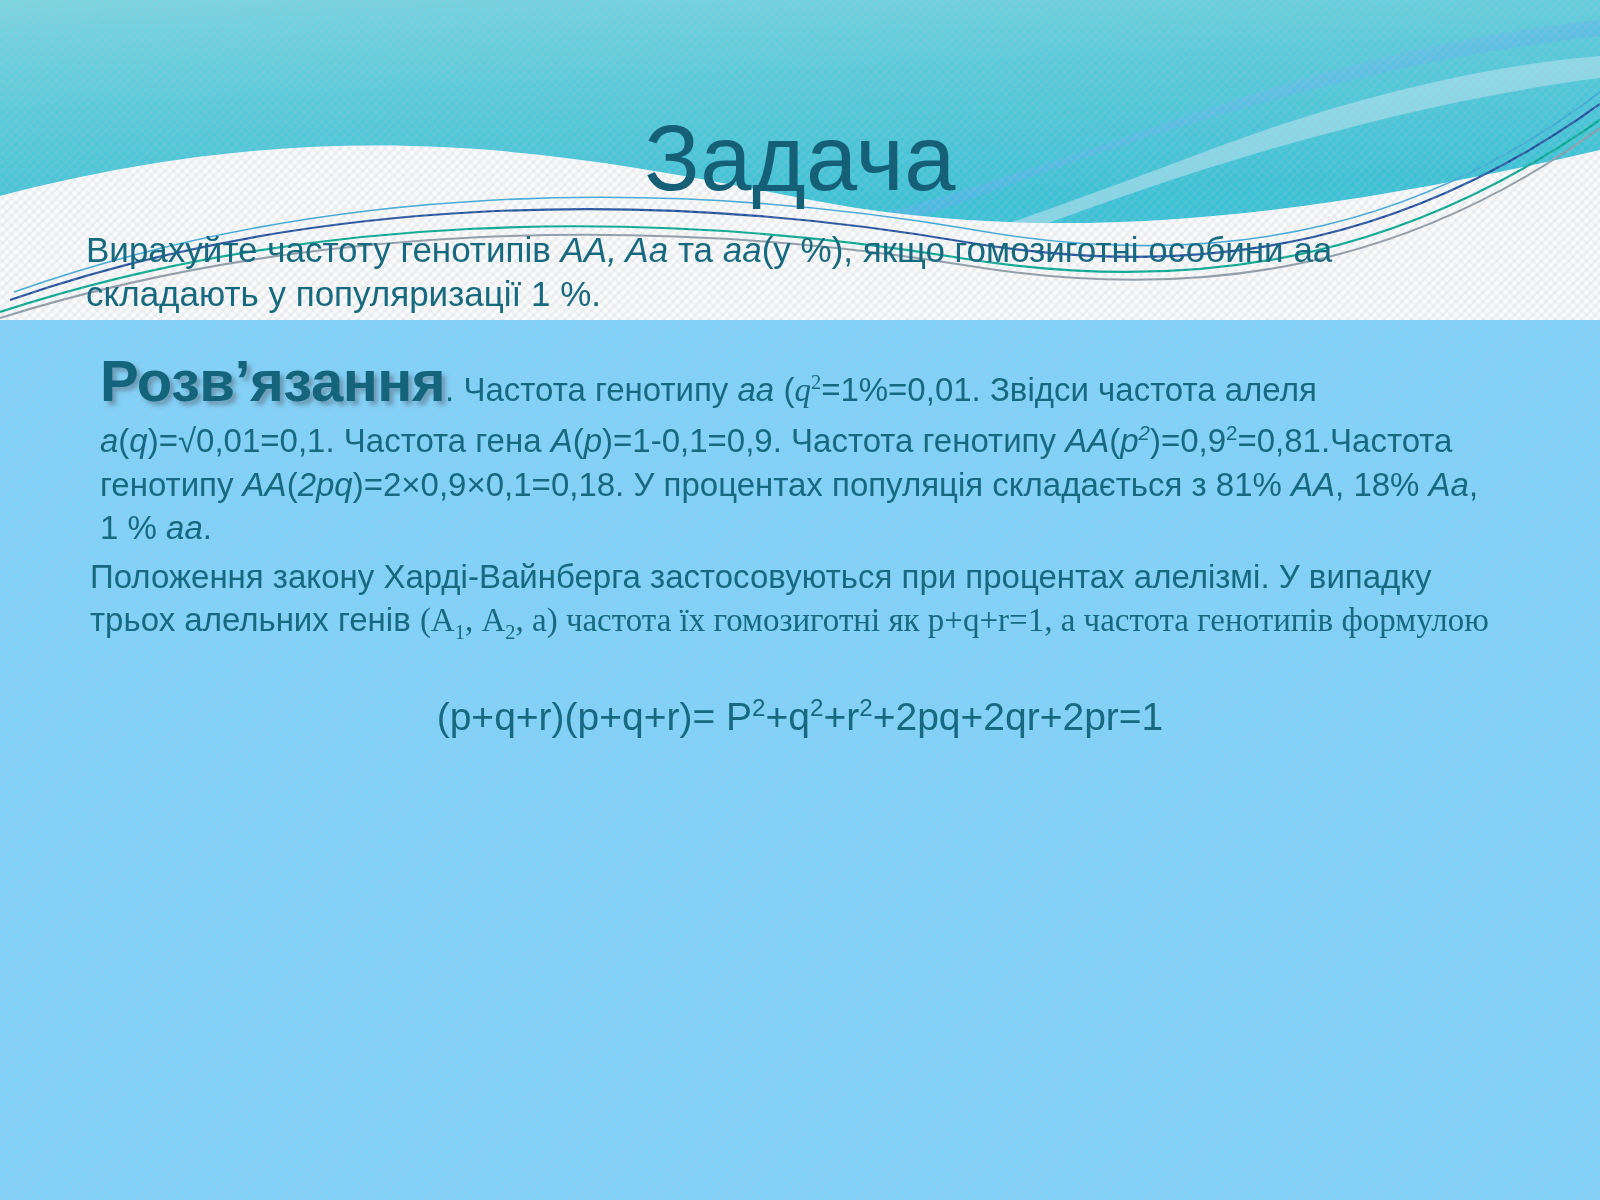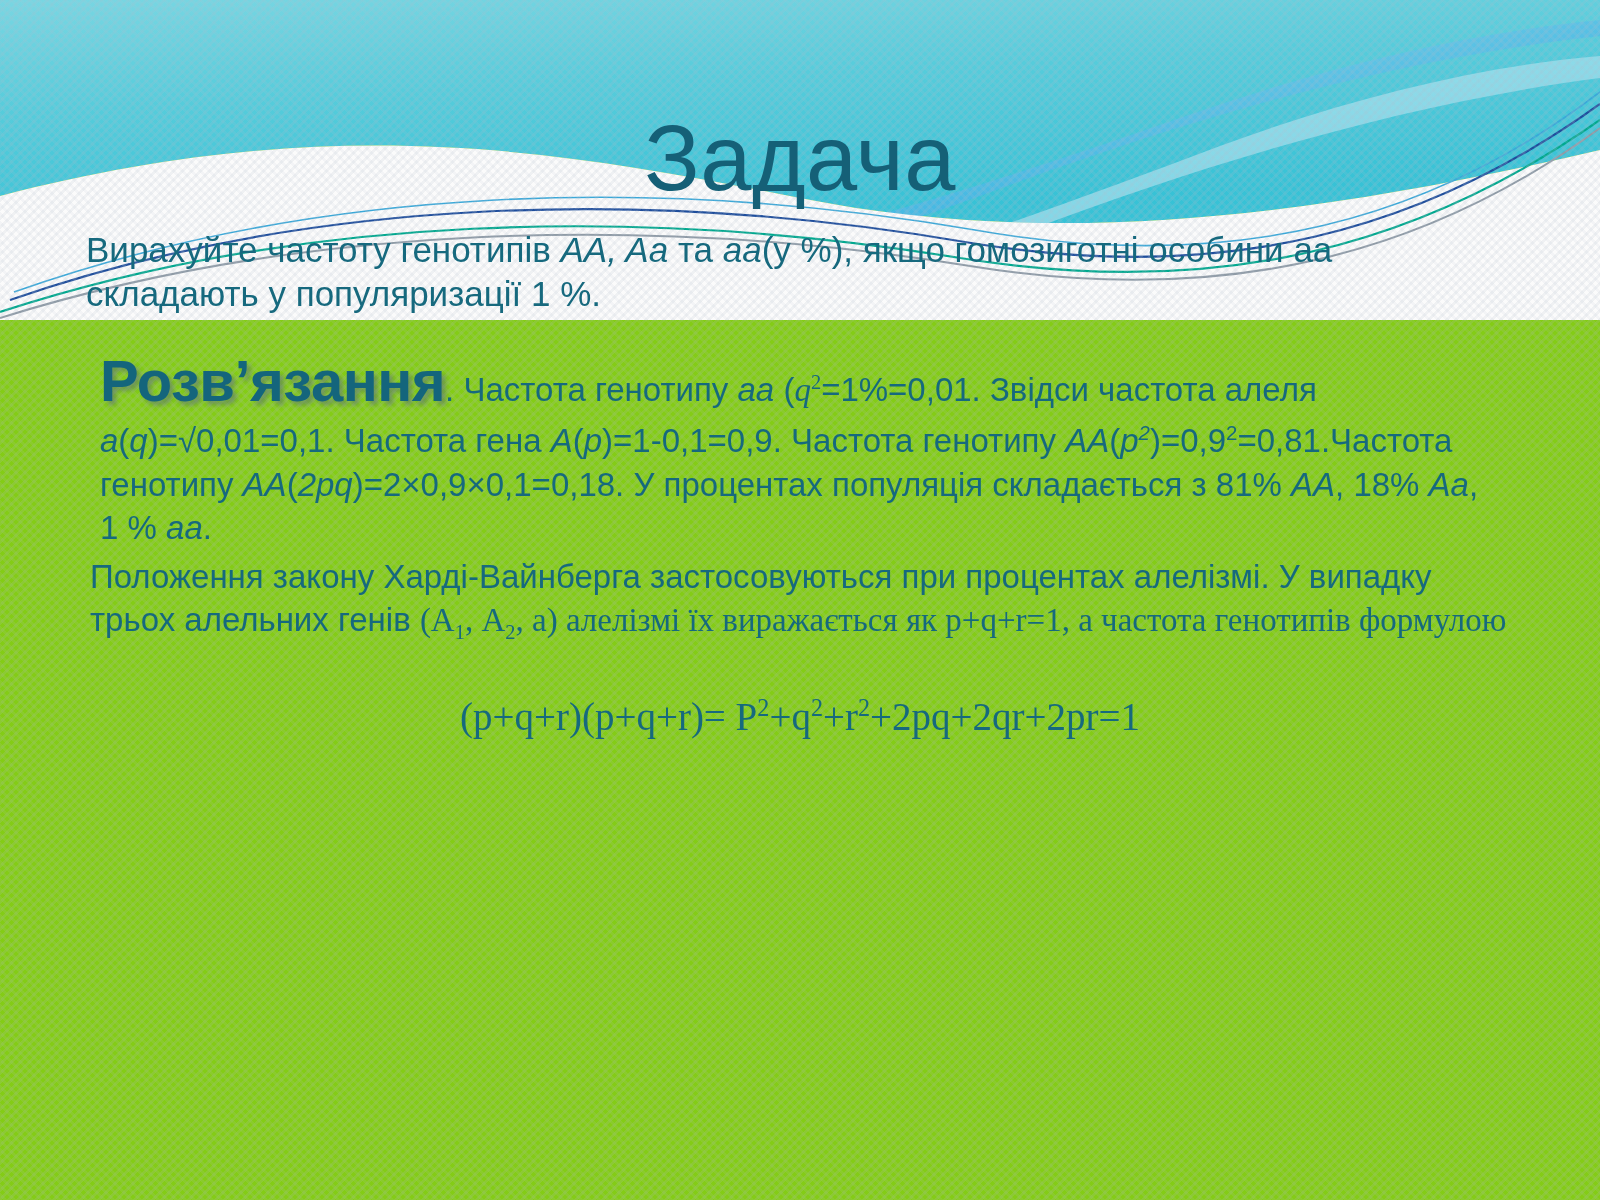--- a/index.html
+++ b/index.html
@@ -12,21 +12,21 @@
     overflow: hidden;
     background: #fdfdfd;
     font-family: "Liberation Sans", sans-serif;
   }
 
   
   .slide {
     position: relative;
     width: 1600px;
     height: 1200px;
-    background-color: #84cc16;
+    background-color: #7dd3fc;
     overflow: hidden;
   }
 
   
   .texture {
     position: absolute;
     inset: 0;
     z-index: 3;
     pointer-events: none;
     opacity: .55;
@@ -96,21 +96,21 @@
 
   .p-hardy {
     font-size: 33px;
     line-height: 1.30;
     margin: 6px 90px 0 90px;
   }
 
   .serif { font-family: "Liberation Serif", serif; }
 
   .p-formula {
-    font-family: Liberation Serif, serif;
+    font-family: Liberation Sans, sans-serif;
     font-size: 39px;
     line-height: 1.2;
     margin: 52px 0 0 0;
     color: #16697e;
     text-align: center;
   }
 
   i { font-style: italic; }
   sup { font-size: .62em; vertical-align: super; line-height: 0; }
   sub { font-size: .62em; vertical-align: sub; line-height: 0; }
@@ -164,21 +164,21 @@
 
     <p class="para p-problem">
       <span>Вирахуйте частоту генотипів </span><i>AA, Aa</i><span> та </span><i>aa</i><span>(у %), якщо гомозиготні особини аа складають у популяризації 1 %.</span>
     </p>
 
     <p class="para p-solution">
       <span class="lead">Розв’язання</span><span>. Частота генотипу </span><i>aa</i><span> (</span><i class="serif">q</i><sup class="serif">2</sup><span>=1%=0,01. Звідси частота алеля </span><i>a</i><span>(</span><i>q</i><span>)=√0,01=0,1. Частота гена </span><i>A</i><span>(</span><i>p</i><span>)=1-0,1=0,9. Частота генотипу </span><i>AA</i><span>(</span><i>p</i><sup><i>2</i></sup><span>)=0,9</span><sup>2</sup><span>=0,81.Частота генотипу </span><i>AA</i><span>(</span><i>2pq</i><span>)=2×0,9×0,1=0,18. У процентах популяція складається з 81% </span><i>AA</i><span>, 18% </span><i>Aa</i><span>, 1 % </span><i>aa</i><span>.</span>
     </p>
 
     <p class="para p-hardy">
-      <span>Положення закону Харді-Вайнберга застосовуються при процентах алелізмі. У випадку трьох алельних генів </span><span class="serif">(А</span><sub class="serif">1</sub><span class="serif">, А</span><sub class="serif">2</sub><span class="serif">, а)</span><span class="serif"> алелізмі їх виражається як p+q+r=1, а частота генотипів формулою</span>
+      <span>Положення закону Харді-Вайнберга застосовуються при процентах алелізмі. У випадку трьох алельних генів </span><span class="serif">(А</span><sub class="serif">1</sub><span class="serif">, А</span><sub class="serif">2</sub><span class="serif">, а)</span><span class="serif"> частота їх гомозиготні як p+q+r=1, а частота генотипів формулою</span>
     </p>
 
     <p class="p-formula">
       <span>(p+q+r)(p+q+r)= P</span><sup>2</sup><span>+q</span><sup>2</sup><span>+r</span><sup>2</sup><span>+2pq+2qr+2pr=1</span>
     </p>
 
   </div>
 </div>
 
 </body></html>

